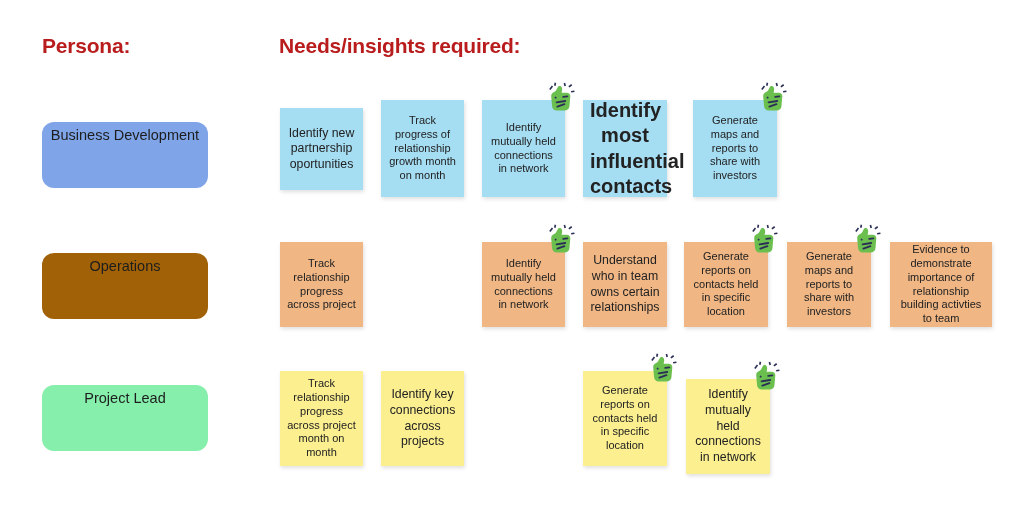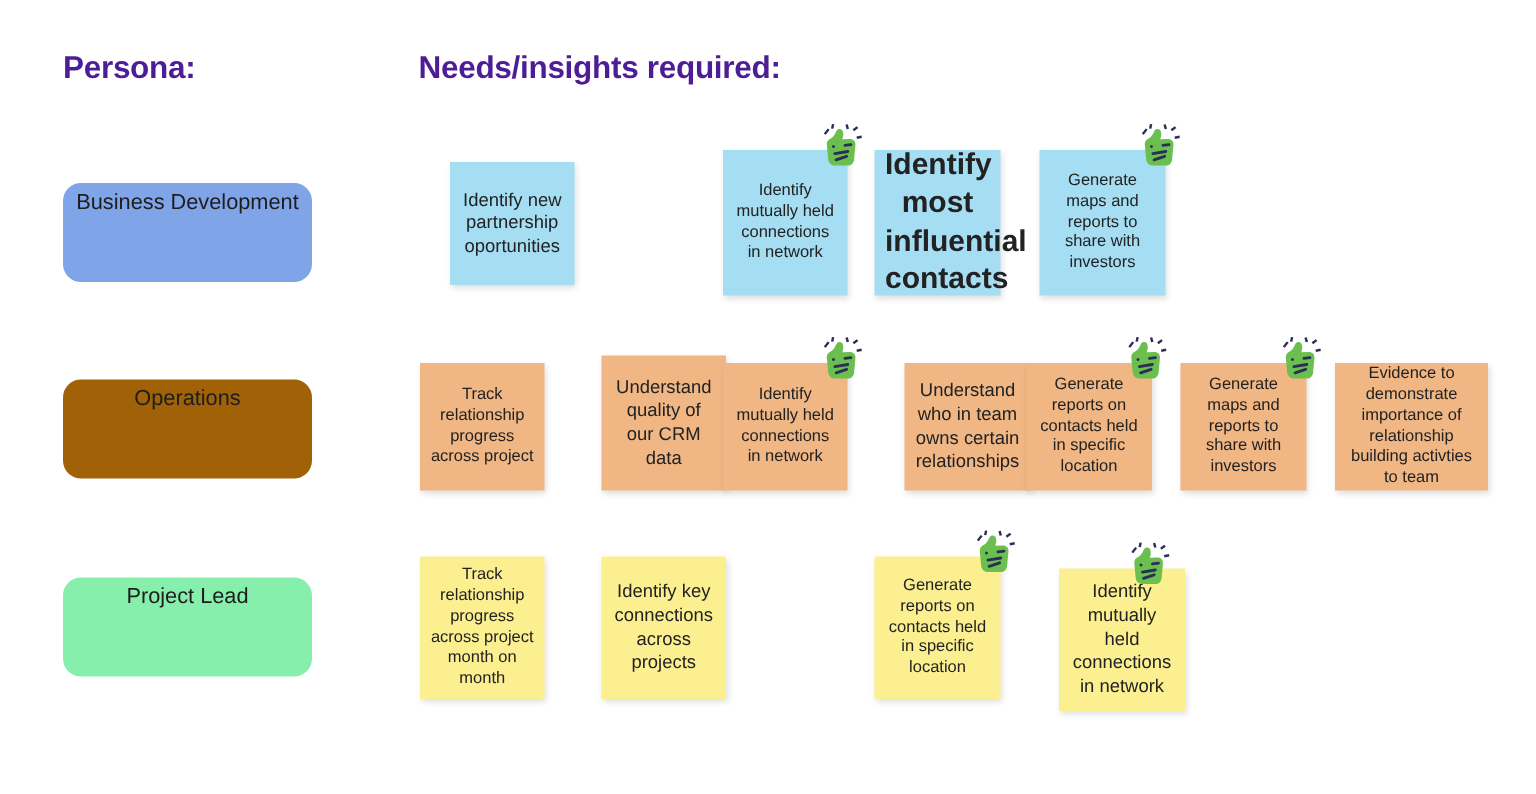--- a/index.html
+++ b/index.html
@@ -14,21 +14,21 @@
     position: relative;
     width: 1024px;
     height: 529px;
     background: #ffffff;
   }
 
   
   .col-header {
     position: absolute;
     font-weight: bold;
-    color: #4c1d95;
+    color: #b91c1c;
     letter-spacing: -0.2px;
     white-space: nowrap;
   }
   #header-persona { left: 42px; top: 34px; font-size: 21px; }
   #header-needs   { left: 279px; top: 34px; font-size: 21px; }
 
   
   .persona-pill {
     position: absolute;
     left: 42px;
@@ -67,21 +67,21 @@
   }
   .note-text { display: block; width: 100%; }
 
   
   .c-blue   { background: #a5ddf3; }
   .c-orange { background: #f0b684; }
   .c-yellow { background: #fbef90; }
 
   
   .fs-sm { font-size: 11px; }
-  .fs-md { font-size: 12.3px; margin-left: 20px; }
+  .fs-md { font-size: 12.3px; }
   .fs-lg { font-size: 20px; font-weight: bold; }
 
   
   .sticker {
     position: absolute;
     width: 34px;
     height: 36px;
     pointer-events: none;
   }
   .sticker svg { display: block; width: 100%; height: 100%; }
@@ -102,20 +102,23 @@
     <span>Operations</span>
   </div>
   <div class="persona-pill" id="persona-2">
     <span>Project Lead</span>
   </div>
 
   <div class="note-row" id="row-0">
       <div class="note c-blue fs-md" style="left: 280px; top: 16px; width: 83px; height: 82px;">
         <span class="note-text">Identify new partnership oportunities</span>
       </div>
+      <div class="note c-blue fs-sm" style="left: 381px; top: 8px; width: 83px; height: 97px;">
+        <span class="note-text">Track progress of relationship growth month on month</span>
+      </div>
       <div class="note c-blue fs-sm" style="left: 482px; top: 8px; width: 83px; height: 97px;">
         <span class="note-text">Identify mutually held connections in network</span>
       </div>
       <div class="sticker" style="left: 543px; top: -10px;">
   <svg viewBox="0 0 34 36" xmlns="http://www.w3.org/2000/svg">
     <g fill="#2b2f55">
       <path d="M6.2 7.0 l2.6 -3.4 1.3 0.9 -2.6 3.4 z"></path>
       <path d="M11.0 3.6 l0.6 -3.0 1.6 0.3 -0.6 3.0 z"></path>
       <path d="M20.6 1.2 l1.6 -0.4 0.8 3.0 -1.6 0.4 z"></path>
       <path d="M25.4 4.2 l2.8 -2.1 1.0 1.3 -2.8 2.1 z"></path>
@@ -160,23 +163,20 @@
       <path d="M13.6 20.4 l8.6 -1.4"></path>
       <path d="M14.4 24.6 l7.0 -2.4"></path>
     </g>
   </svg>
       </div>
     </div>
   <div class="note-row" id="row-1">
       <div class="note c-orange fs-sm" style="left: 280px; top: 16px; width: 83px; height: 85px;">
         <span class="note-text">Track relationship progress across project</span>
       </div>
-      <div class="note c-orange fs-md" style="left: 381px; top: 11px; width: 83px; height: 90px;">
-        <span class="note-text">Understand quality of our CRM data</span>
-      </div>
       <div class="note c-orange fs-sm" style="left: 482px; top: 16px; width: 83px; height: 85px;">
         <span class="note-text">Identify mutually held connections in network</span>
       </div>
       <div class="sticker" style="left: 543px; top: -2px;">
   <svg viewBox="0 0 34 36" xmlns="http://www.w3.org/2000/svg">
     <g fill="#2b2f55">
       <path d="M6.2 7.0 l2.6 -3.4 1.3 0.9 -2.6 3.4 z"></path>
       <path d="M11.0 3.6 l0.6 -3.0 1.6 0.3 -0.6 3.0 z"></path>
       <path d="M20.6 1.2 l1.6 -0.4 0.8 3.0 -1.6 0.4 z"></path>
       <path d="M25.4 4.2 l2.8 -2.1 1.0 1.3 -2.8 2.1 z"></path>

